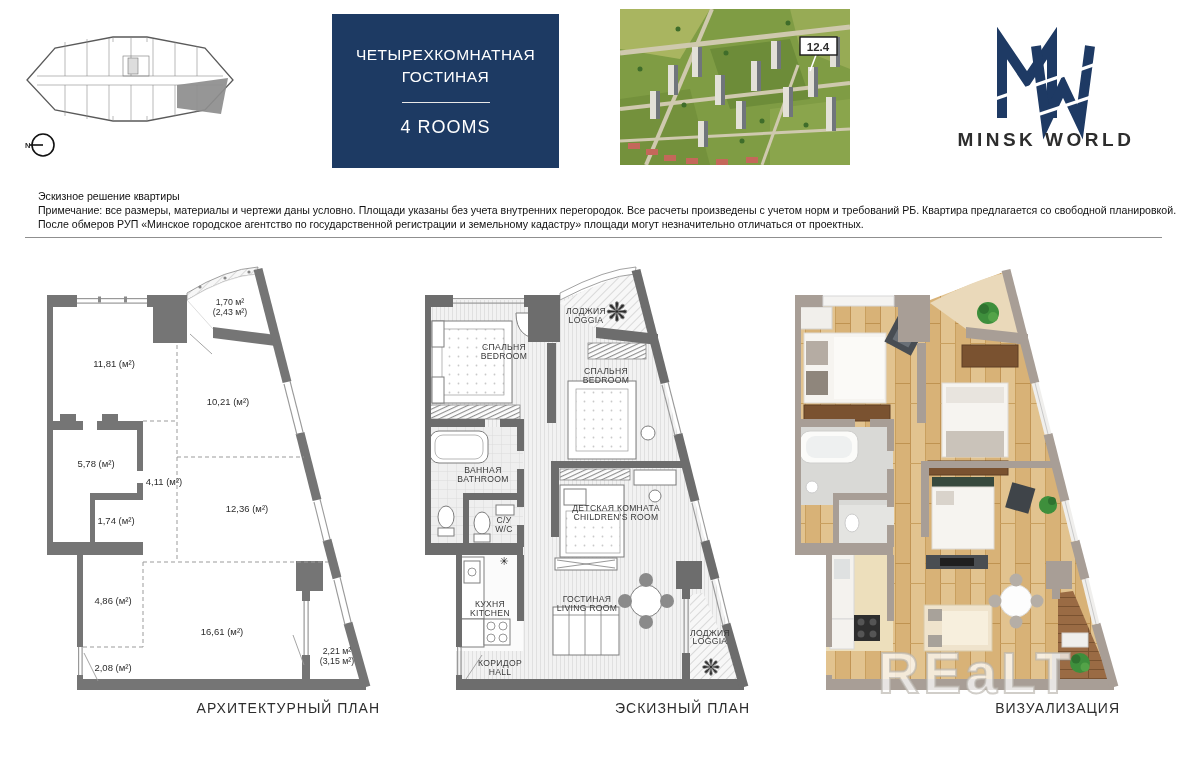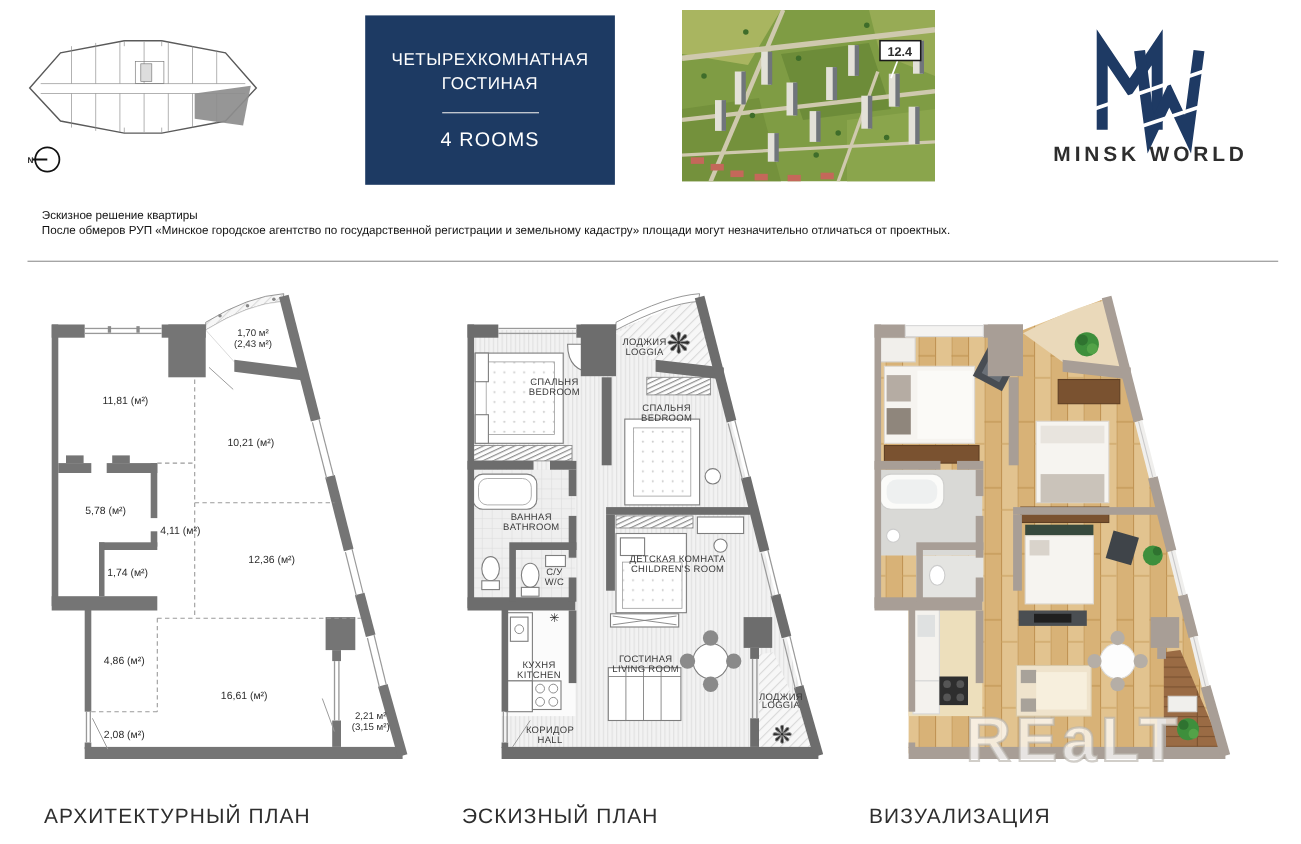--- a/index.html
+++ b/index.html
@@ -10,21 +10,21 @@
   #title-card{left:321px;top:14px;width:227px;height:154px;background:#1d3a63;color:#fff;
     display:flex;flex-direction:column;align-items:center;justify-content:center;text-align:center;margin-left:11px;}
   #title-card .t1{font-size:15.5px;letter-spacing:.5px;line-height:22px;}
   #title-card .div{width:88px;height:1px;background:#e8e8e8;margin:14px 0;}
   #title-card .t2{font-size:18px;letter-spacing:1px;}
   
   #disclaimer{left:25px;top:189px;width:1140px;color:#111;font-size:10.6px;line-height:14px;margin-left:13px;}
   #disclaimer .dl{white-space:nowrap;}
   #rule{left:25px;top:237px;width:1137px;border-top:1px solid #8f8f8f;height:0;}
   
-  .caption{top:732px;text-align:left;font-size:19px;letter-spacing:1px;color:#2e2e2e;}
+  .caption{top:700px;text-align:right;font-size:14px;letter-spacing:1px;color:#2e2e2e;}
   
   svg text{font-family:"Liberation Sans",sans-serif;fill:#2d2d2d;}
   .arealbl{font-size:9.5px;text-anchor:middle;}
   .arealbl2{font-size:8.8px;text-anchor:middle;}
   .roomlbl{font-size:8.6px;text-anchor:middle;letter-spacing:.3px;fill:#3a3a3a;}
   .w{fill:#757575;}           
   .w2{fill:#6d6d6d;}          
   .w3{fill:#a89e96;}          
   .winln{stroke:#9a9a9a;stroke-width:1.1;}
   .dash{stroke:#9b9b9b;stroke-width:1;stroke-dasharray:4 3;fill:none;}
@@ -182,20 +182,21 @@
       <g stroke="#fff" stroke-width="3.4">
         <path d="M62,82 L172,44"></path>
           <path d="M92,102 L170,76"></path>
       </g>
     </g>
     <text x="116" y="128" text-anchor="middle" font-size="19" font-weight="600" letter-spacing="3.5" fill="#1e3a64">MINSK WORLD</text>
   </svg>
 
   <div class="abs" id="disclaimer">
     <div class="dl">Эскизное решение квартиры</div>
+    <div class="dl">Примечание: все размеры, материалы и чертежи даны условно. Площади указаны без учета внутренних перегородок. Все расчеты произведены с учетом норм и требований РБ. Квартира предлагается со свободной планировкой.</div>
     <div class="dl">После обмеров РУП «Минское городское агентство по государственной регистрации и земельному кадастру» площади могут незначительно отличаться от проектных.</div>
   </div>
   <div class="abs" id="rule"></div>
 
   <svg class="abs" style="left:40px;top:255px" width="340" height="450" viewBox="0 0 340 450">
 
     <path d="M147,38 Q186,14 218,12 L217,19 Q186,21 147,45 Z" fill="url(#diagS)" stroke="#8a8a8a" stroke-width=".8"></path>
     <circle cx="160" cy="32" r="1.6" fill="#888"></circle>
       <circle cx="185" cy="23" r="1.6" fill="#888"></circle>
       <circle cx="209" cy="17" r="1.6" fill="#888"></circle>

